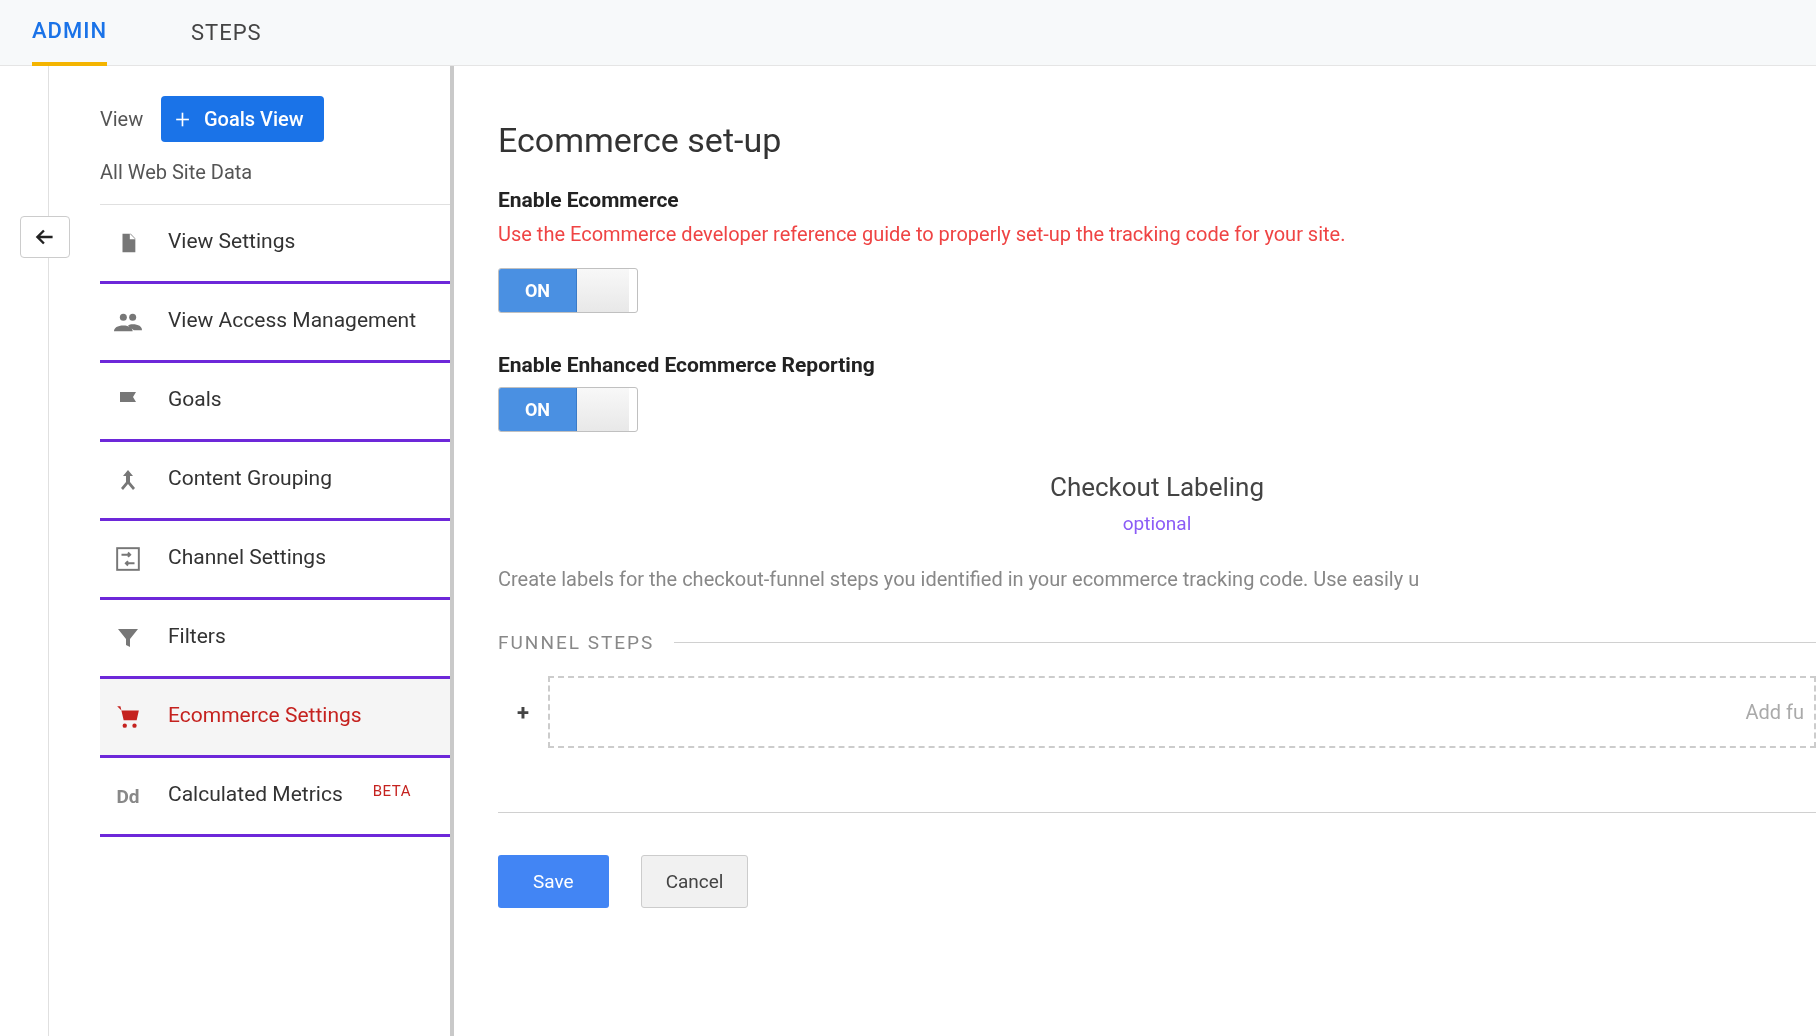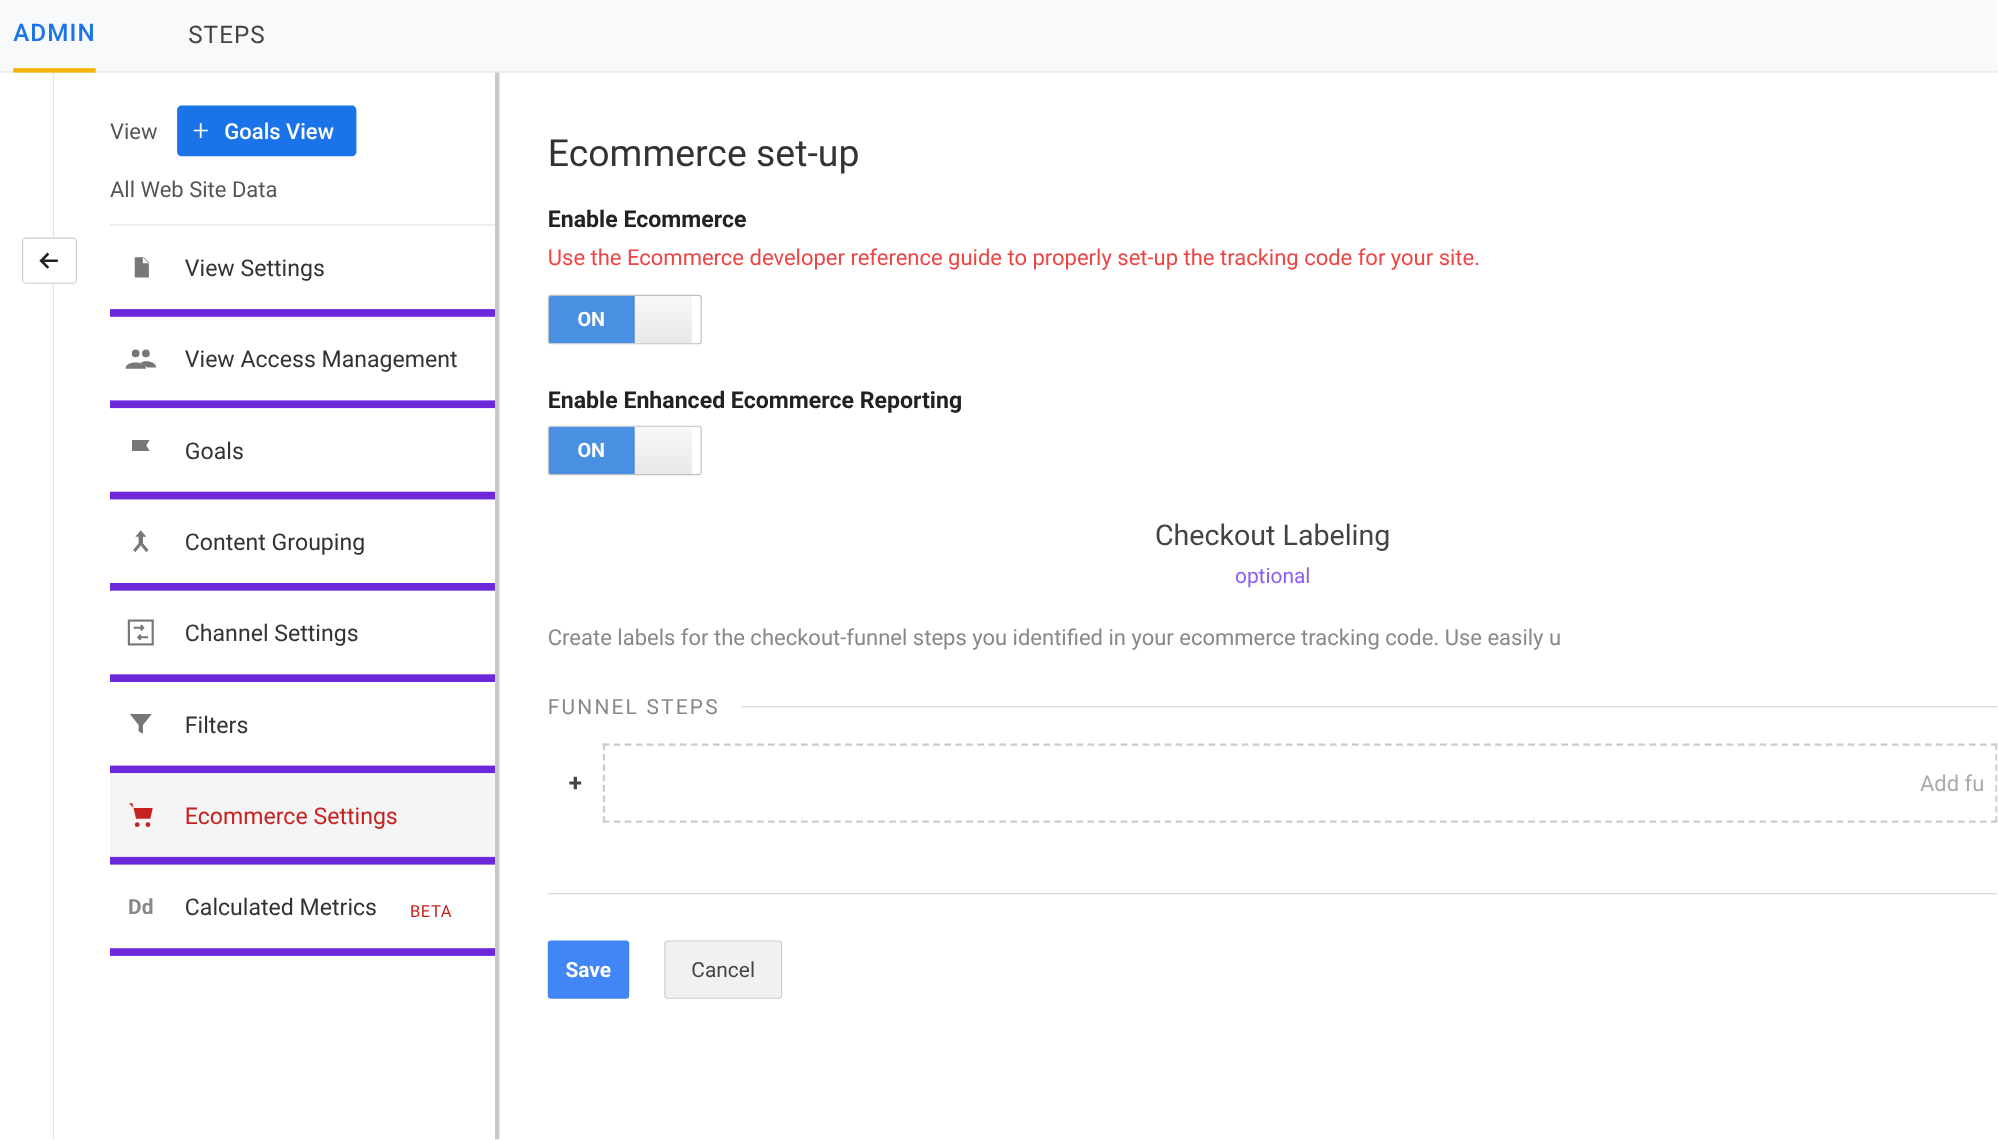--- a/index.html
+++ b/index.html
@@ -13,21 +13,21 @@
       overflow: hidden;
       width: 1816px;
       height: 1036px;
     }
     .top-tabs {
       display: flex;
       background: #f7f9fa;
       border-bottom: 1px solid #e5e5e5;
       height: 66px;
       align-items: center;
-      padding-left: 12px;
+      padding-left: 32px;
       gap: 84px;
     }
     .top-tab {
       font-size: 22px;
       letter-spacing: 1px;
       color: #444;
       cursor: pointer;
       height: 66px;
       display: flex;
       align-items: center;
@@ -105,24 +105,24 @@
       color: #555;
       margin-bottom: 20px;
     }
     .sidebar-divider {
       border: none;
       border-top: 1px solid #e0e0e0;
       margin: 0;
     }
     .sidebar-item {
       display: flex;
-      align-items: flex-end;
+      align-items: flex-start;
       gap: 26px;
       padding: 24px 14px;
-      border-bottom: 7px solid #6d28d9;
+      border-bottom: 3px solid #6d28d9;
       cursor: pointer;
       font-size: 21px;
       color: #333;
     }
     .sidebar-item.active {
       background: #f5f5f5;
       color: #c5221f;
     }
     .sidebar-item .icon-slot {
       width: 28px;
@@ -266,23 +266,23 @@
     }
     .actions {
       display: flex;
       gap: 32px;
     }
     .btn-save {
       background: #4285f4;
       color: #fff;
       border: none;
       border-radius: 3px;
-      padding: 14px 16px;
+      padding: 14px 35px;
       font-size: 19px;
-      font-weight: 700;
+      font-weight: 400;
       cursor: pointer;
     }
     .btn-cancel {
       background: #f1f1f1;
       color: #444;
       border: 1px solid #ccc;
       border-radius: 3px;
       padding: 14px 24px;
       font-size: 19px;
       cursor: pointer;

